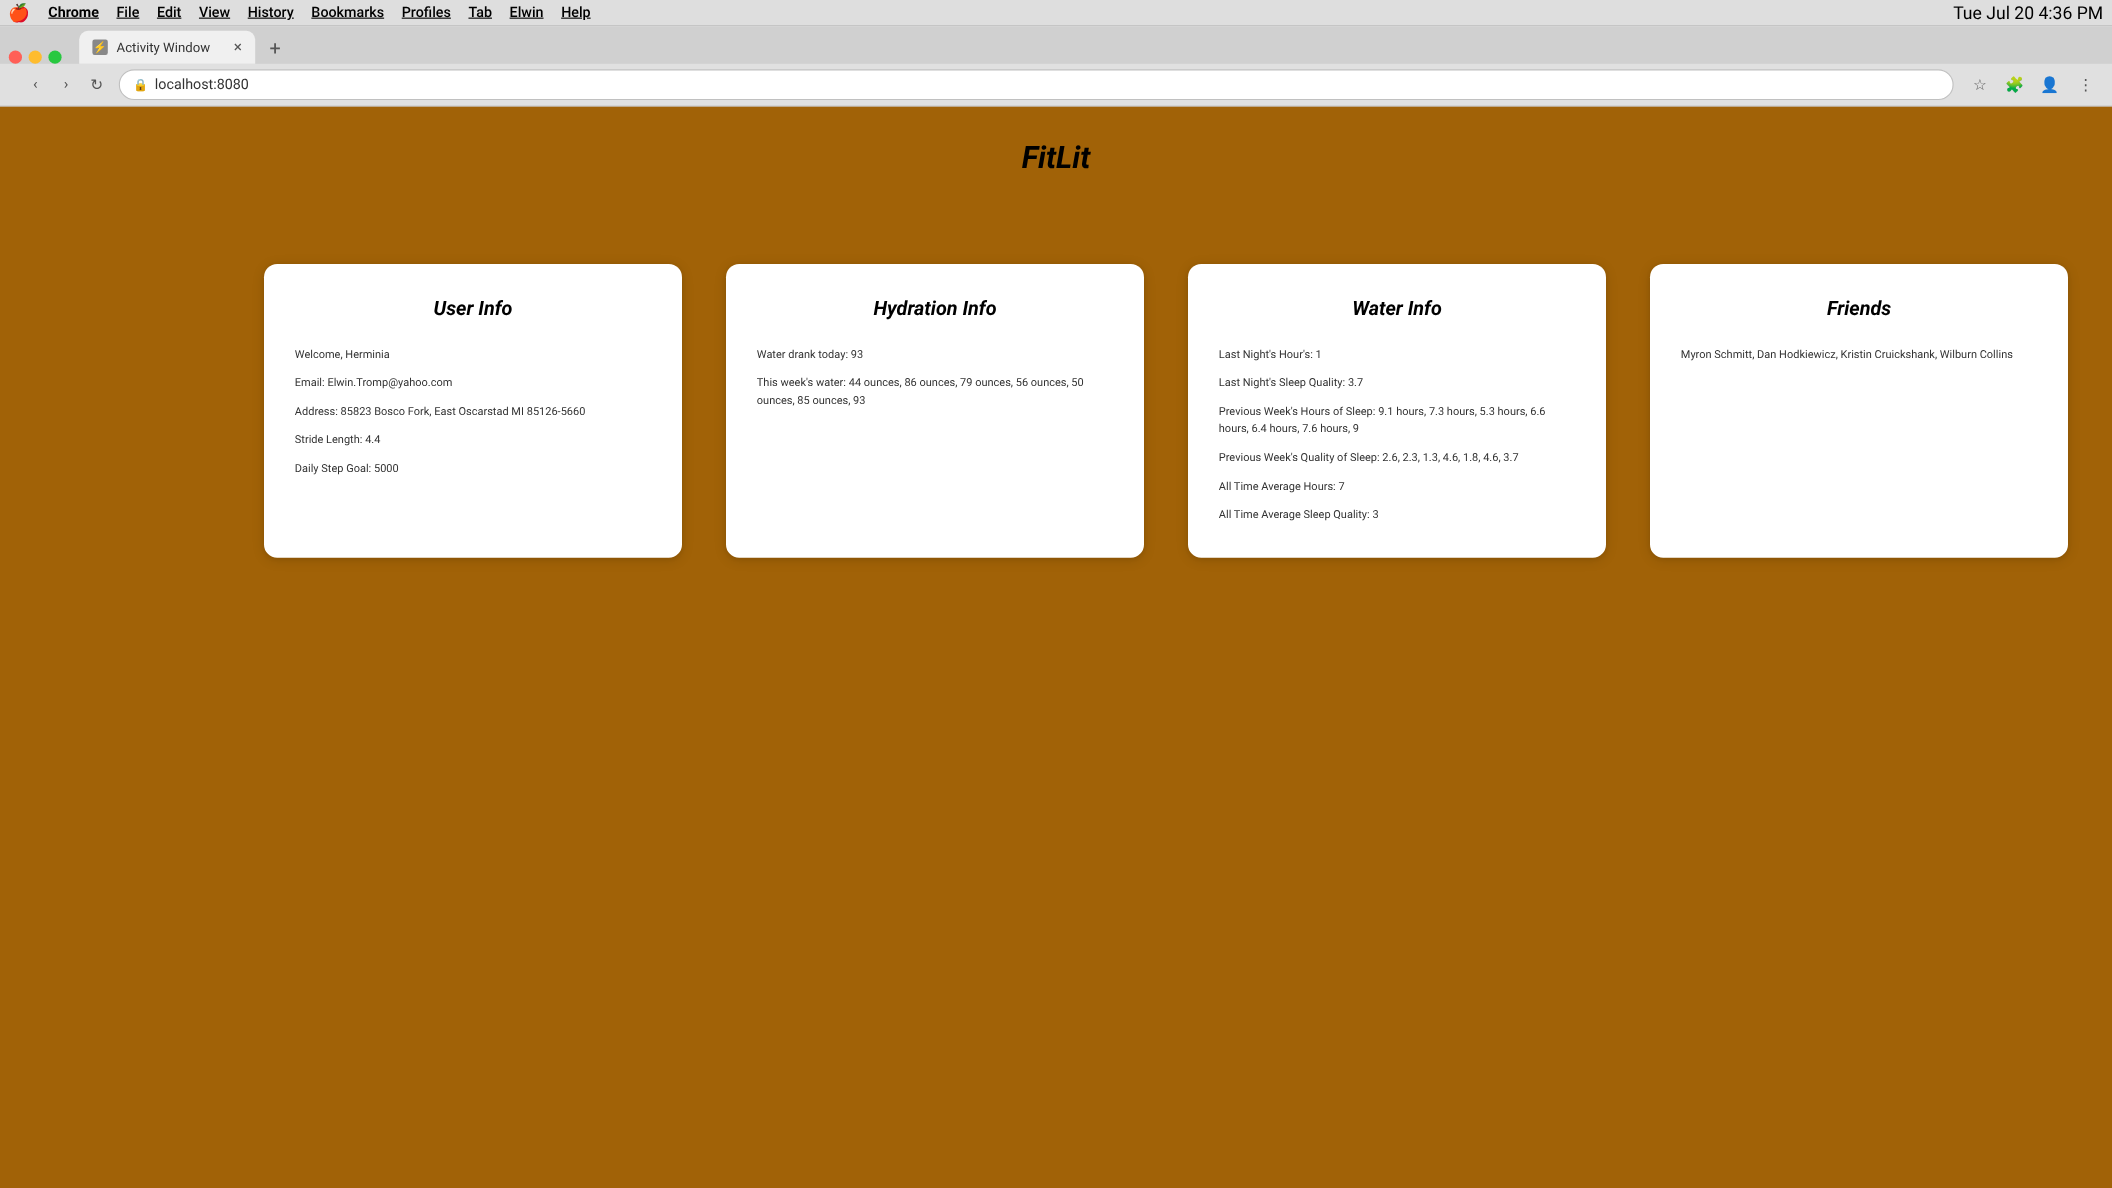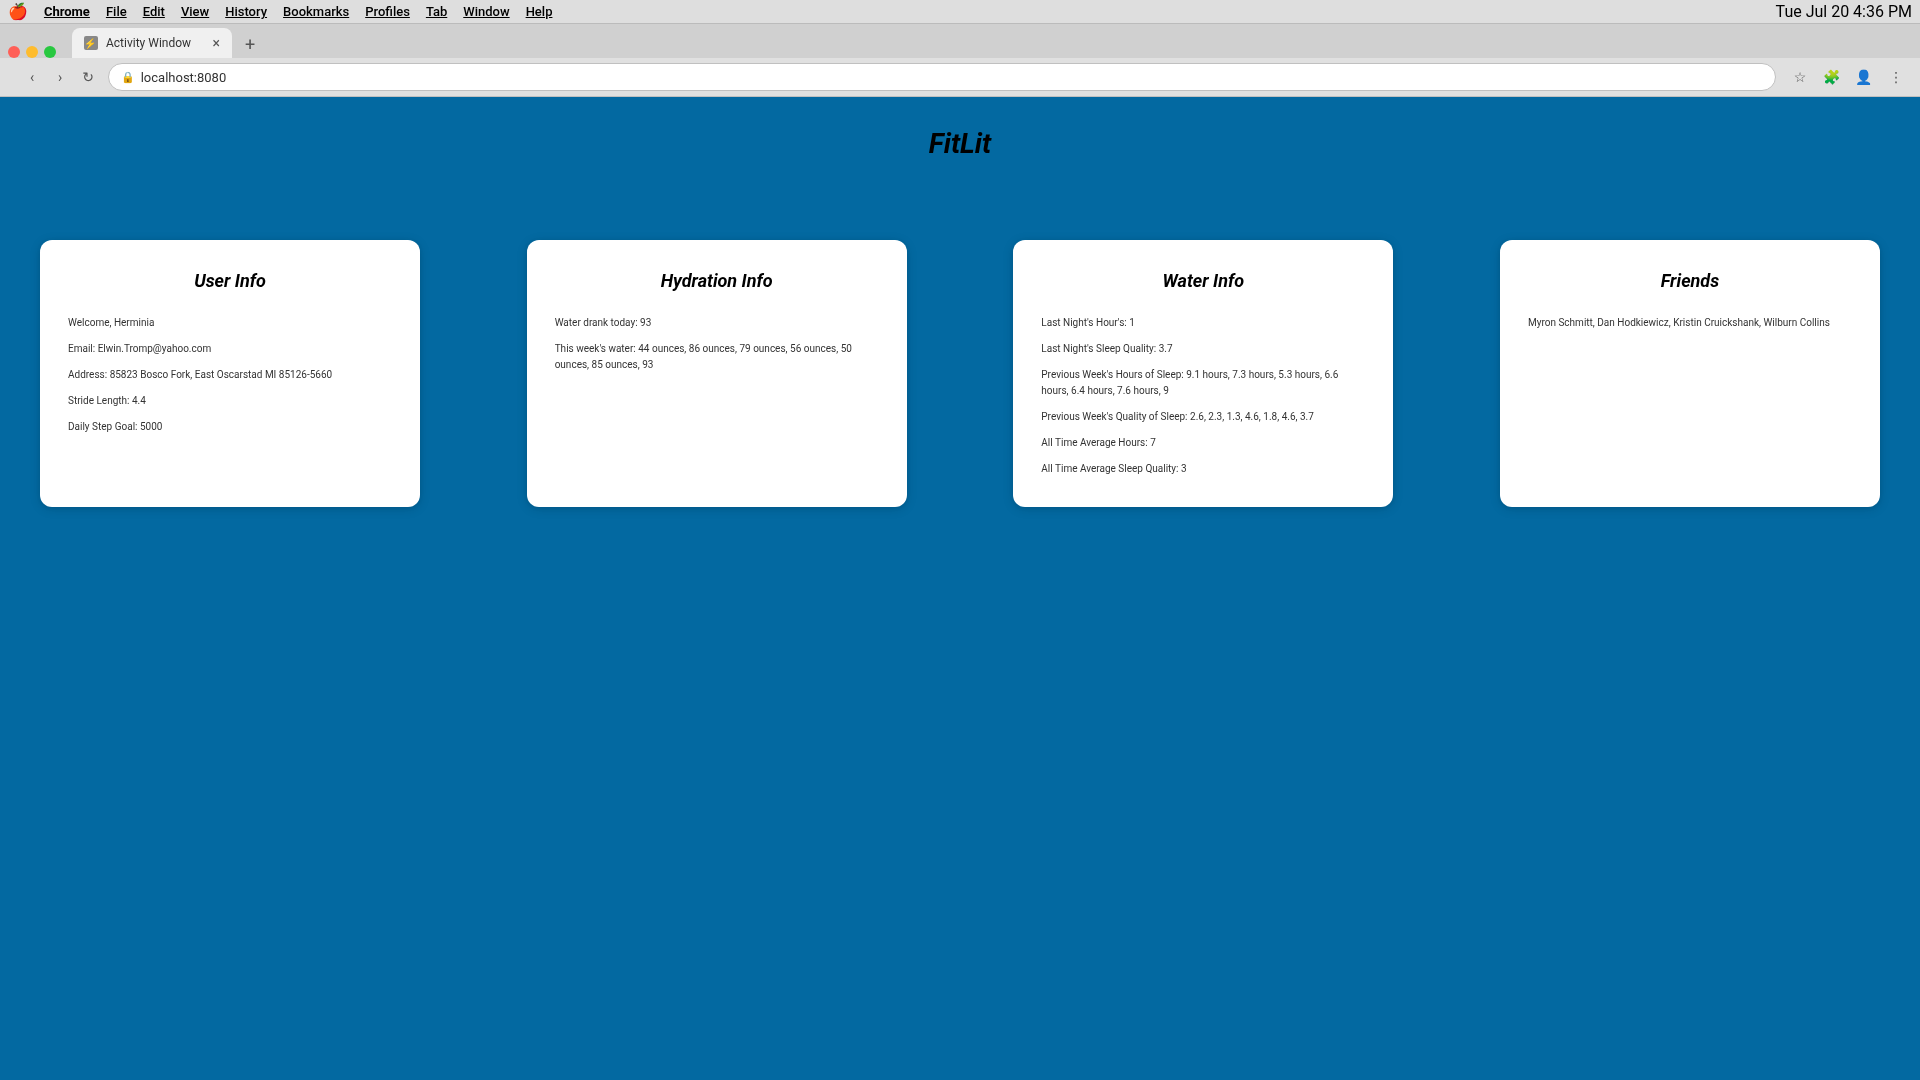--- a/index.html
+++ b/index.html
@@ -183,40 +183,40 @@
       align-items: center;
       justify-content: center;
       font-size: 18px;
       color: #555;
       cursor: pointer;
       border-radius: 50%;
     }
 
     
     .page-content {
-      background: #0369a1;
+      background: #a16207;
       height: calc(1080px - 24px - 38px - 34px);
       overflow-y: auto;
       padding: 20px;
     }
 
     .app-title {
       text-align: center;
       font-size: 28px;
       font-weight: 700;
       font-style: italic;
       margin-bottom: 80px;
       margin-top: 10px;
       color: #000;
     }
 
     .cards-container {
       display: flex;
-      gap: 24px;
-      justify-content: space-between;
+      gap: 40px;
+      justify-content: flex-end;
       padding: 0 20px;
     }
 
     .card {
       background: #fff;
       border-radius: 12px;
       box-shadow: 0 2px 12px rgba(0,0,0,0.12), 0 1px 4px rgba(0,0,0,0.08);
       padding: 30px 28px;
       flex: 1;
       min-width: 280px;
@@ -252,21 +252,21 @@
 <div class="menu-bar">
   <span class="menu-bar-apple">🍎</span>
   <span class="menu-bar-item bold">Chrome</span>
   <span class="menu-bar-item">File</span>
   <span class="menu-bar-item">Edit</span>
   <span class="menu-bar-item">View</span>
   <span class="menu-bar-item">History</span>
   <span class="menu-bar-item">Bookmarks</span>
   <span class="menu-bar-item">Profiles</span>
   <span class="menu-bar-item">Tab</span>
-  <span class="menu-bar-item">Window</span>
+  <span class="menu-bar-item">Elwin</span>
   <span class="menu-bar-item">Help</span>
   <div class="menu-bar-right">
     <span>Tue Jul 20  4:36 PM</span>
   </div>
 </div>
 
 <div class="browser-chrome">
 
   <div class="tab-bar">
     <div class="traffic-lights">

